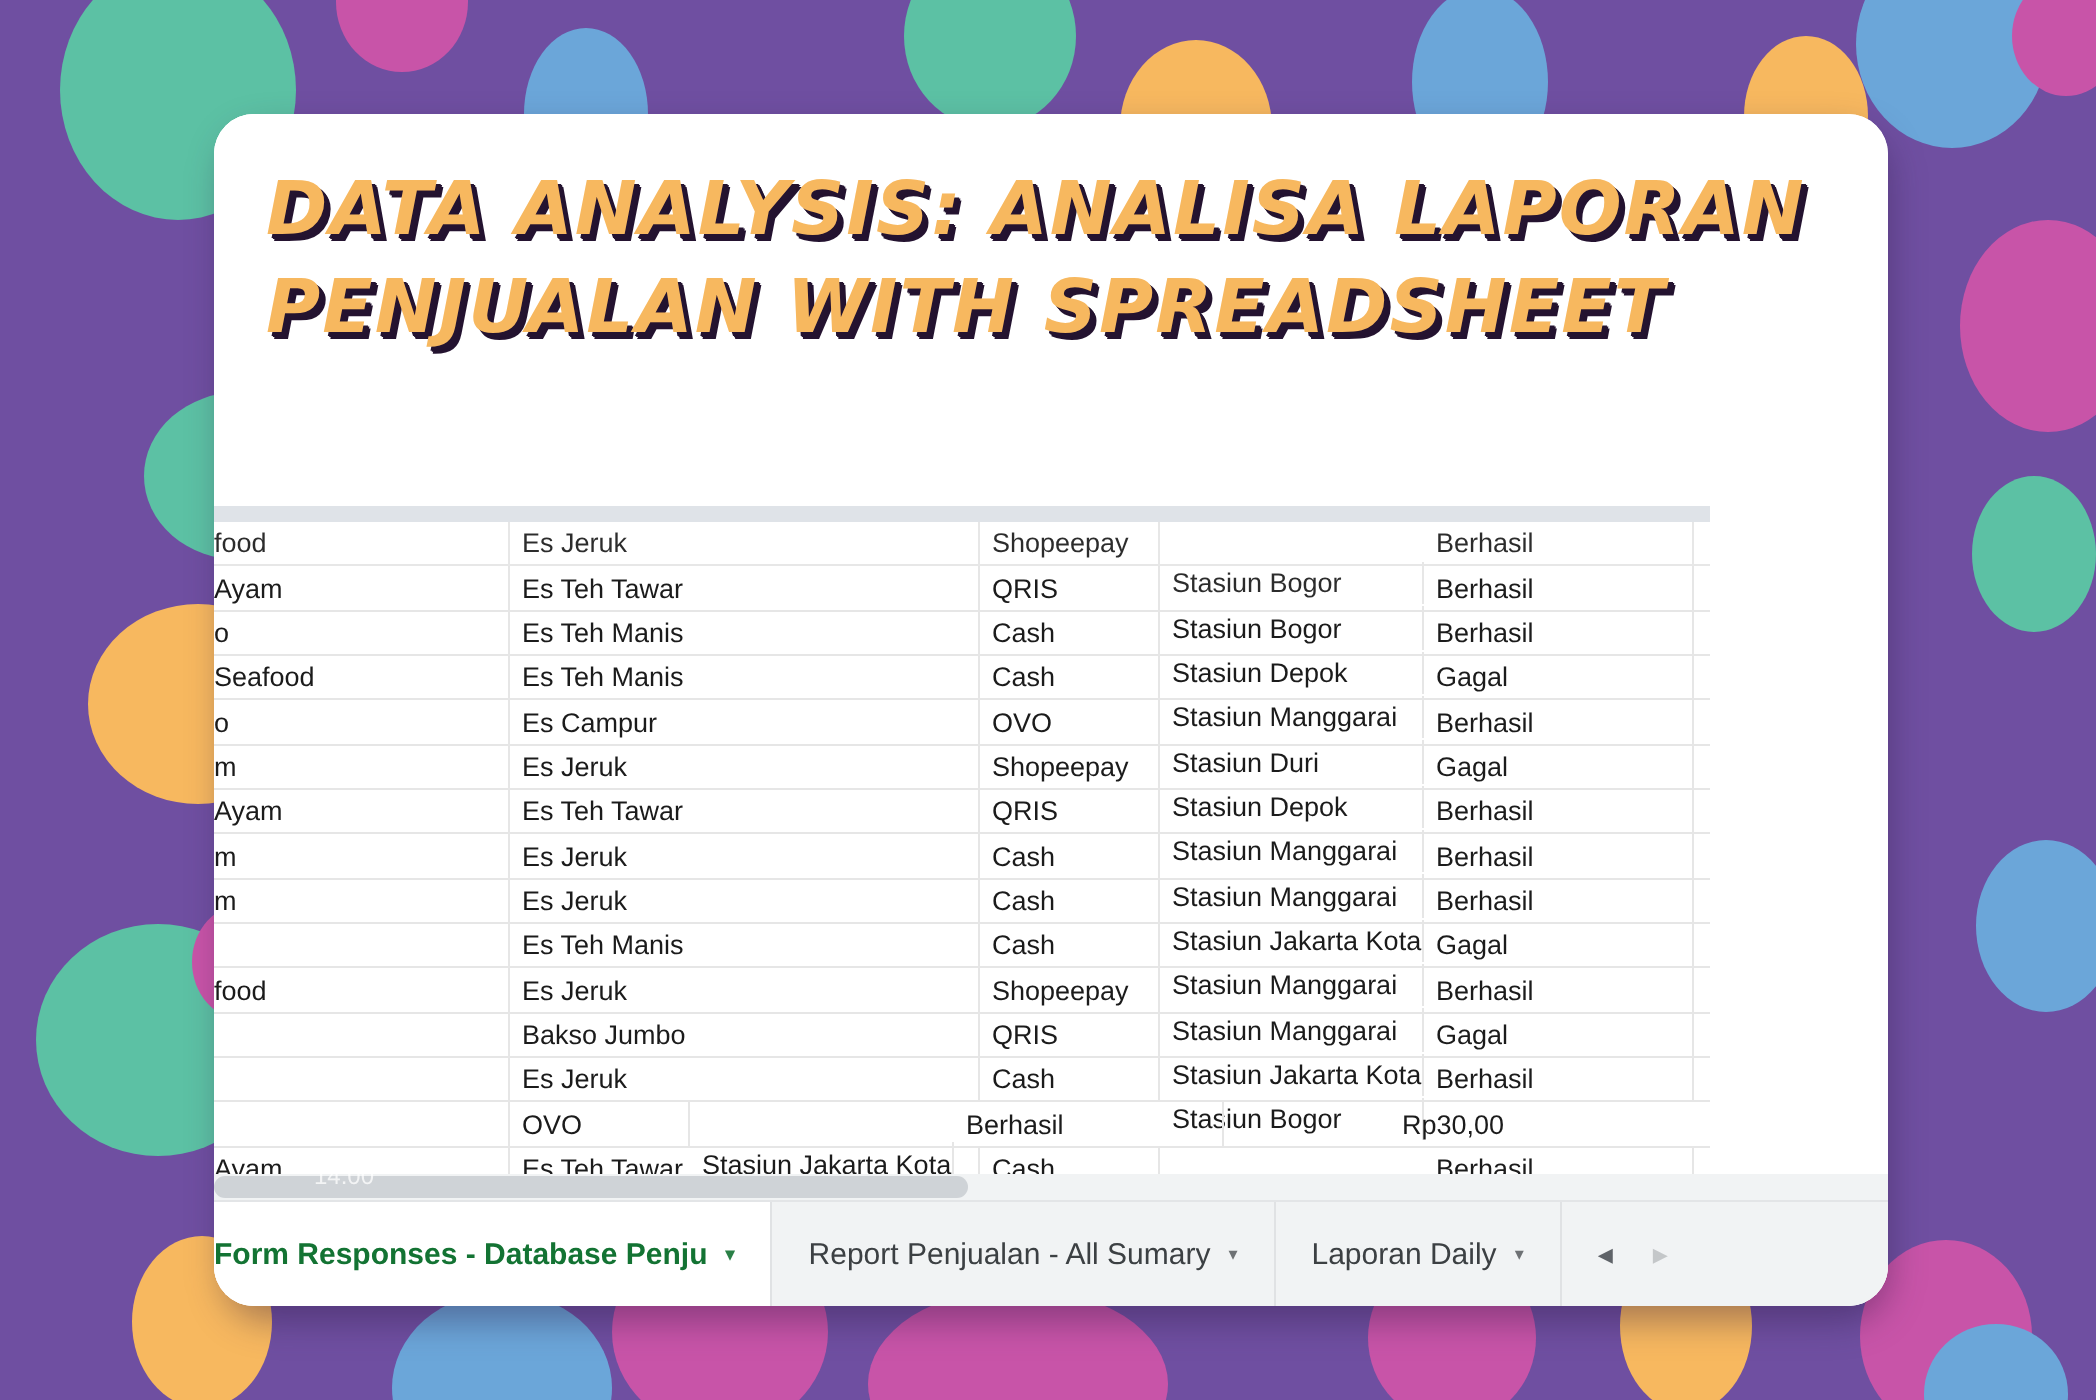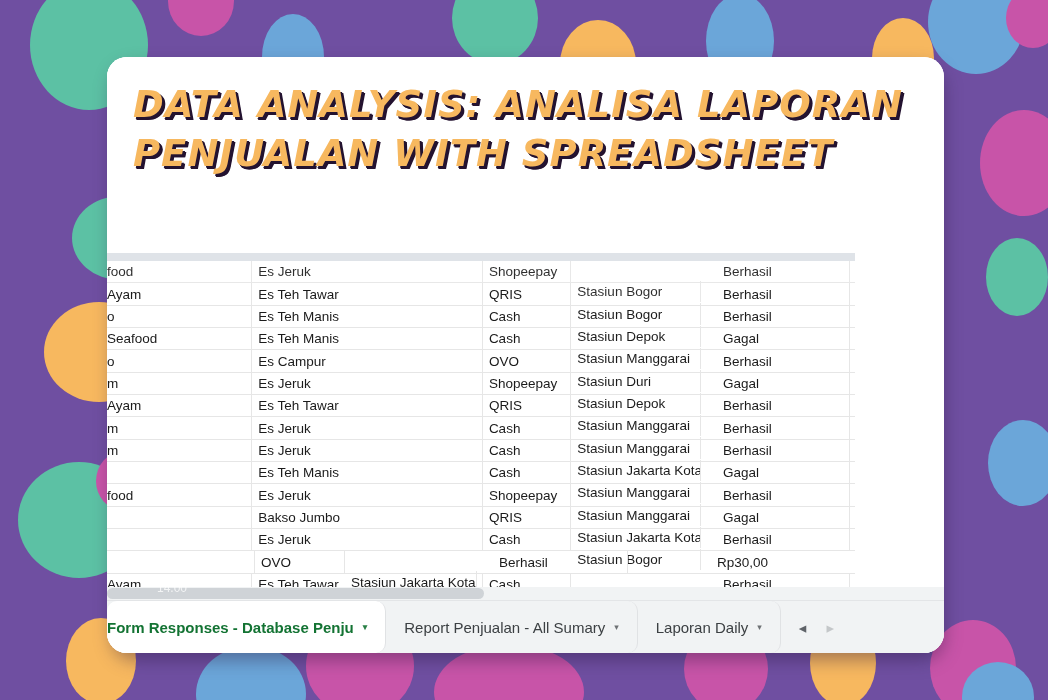--- a/index.html
+++ b/index.html
@@ -131,21 +131,21 @@
     overflow: hidden;
     border-right: 1px solid #e6e6e6;
     height: 100%;
     display: flex;
     align-items: center;
   }
   .c-menu    { width: 148px; padding-left: 0; justify-content: flex-start; }
   .c-drink   { width: 235px; }
   .c-pay     { width: 90px; }
   .c-loc     { width: 132px; margin-top: 40px; }
-  .c-status  { width: 135px; margin-left: 16px; }
+  .c-status  { width: 135px; }
   .c-price   { width: 140px; justify-content: flex-end; border-right: none; padding-right: 0; }
 
   
   #hscroll-track {
     position: absolute;
     left: 0;
     bottom: 53px;
     width: 837px;
     height: 13px;
     background: #f1f3f4;
@@ -186,21 +186,20 @@
   .tab {
     display: flex;
     align-items: center;
     gap: 9px;
     padding: 0 18px;
     font-size: 15px;
     color: #3c4043;
     border-right: 1px solid #e0e2e4;
     cursor: pointer;
     white-space: nowrap;
-    border-radius: 10px;
   }
   .tab.active {
     background: #ffffff;
     color: #137333;
     font-weight: bold;
     padding-left: 0;
   }
   .tab-caret {
     font-size: 9px;
     opacity: 0.72;

